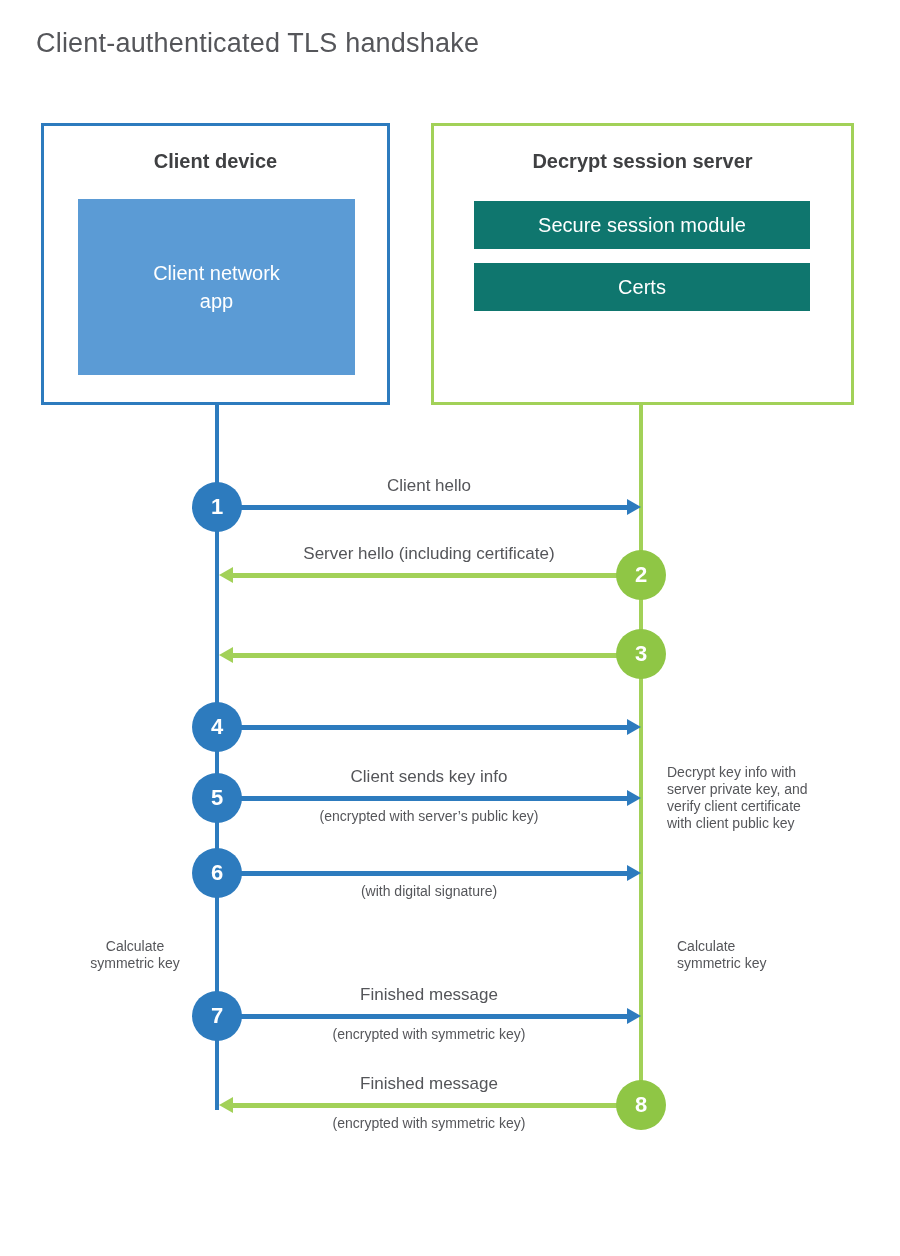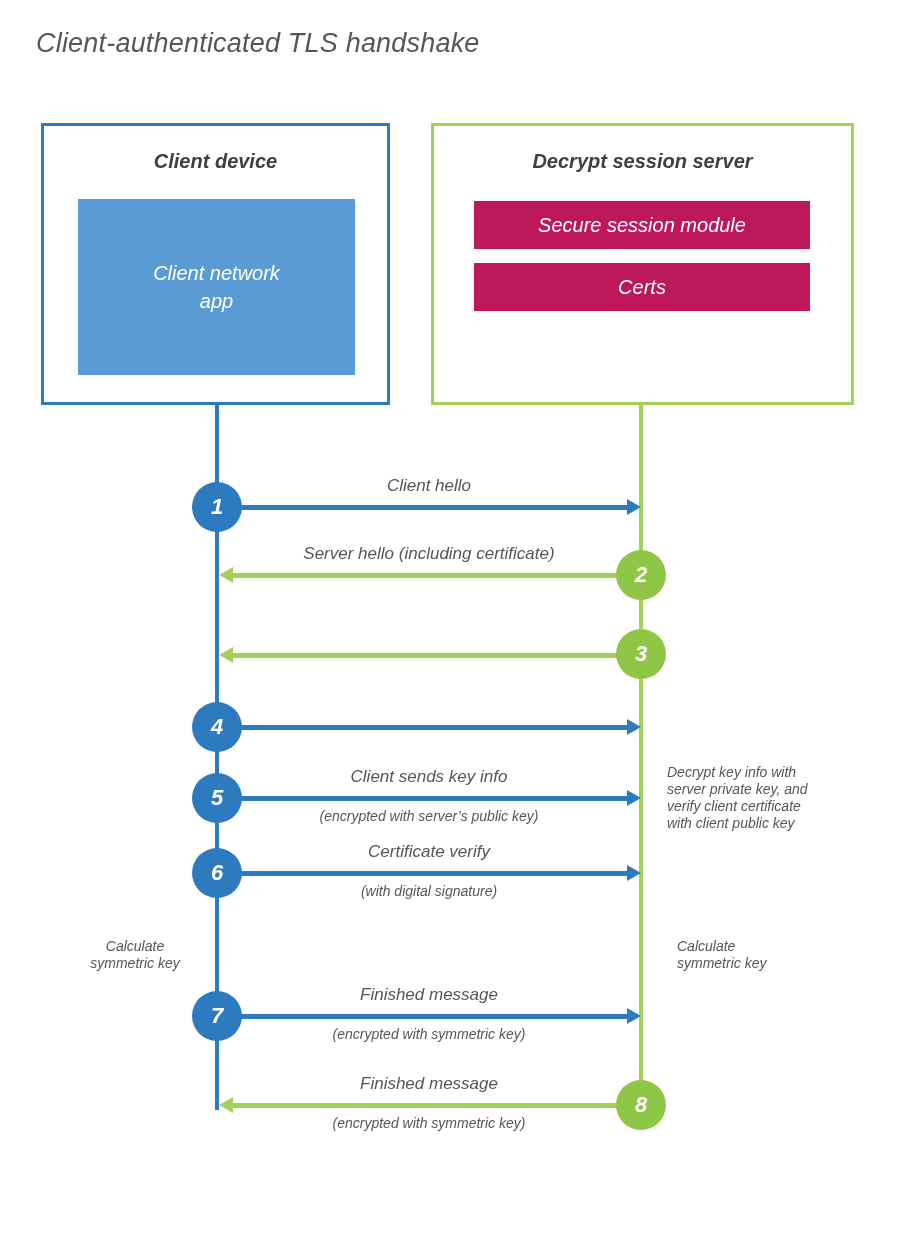--- a/index.html
+++ b/index.html
@@ -1,39 +1,38 @@
 <!DOCTYPE html>
 <html><head>
 <meta charset="utf-8">
 <style>
   html,body{margin:0;padding:0;background:#ffffff;}
   .canvas{
     position:relative;width:900px;height:1224px;background:#ffffff;overflow:hidden;
     font-family:"Liberation Sans","DejaVu Sans",sans-serif;
-    font-style:italic;
   }
   .page-title{
     position:absolute;left:36px;top:28px;font-size:27px;font-weight:300;
     color:#55565a;letter-spacing:.2px;
   }
   
   .actor-box{position:absolute;top:123px;height:282px;box-sizing:border-box;background:#ffffff;}
   .actor-box.client{left:41px;width:349px;border:3px solid #2d7bbe;}
   .actor-box.server{left:431px;width:423px;border:3px solid #a2d158;}
   .actor-title{
     position:absolute;left:0;right:0;top:24px;text-align:center;
     font-size:20px;font-weight:bold;color:#3f4042;
   }
   .app-box{
     position:absolute;left:78px;top:199px;width:277px;height:176px;background:#5b9bd5;
     display:flex;align-items:center;justify-content:center;text-align:center;
     color:#ffffff;font-size:20px;line-height:28px;white-space:pre-line;
   }
   .server-bar{
-    position:absolute;left:474px;width:336px;height:48px;background:#be185d;
+    position:absolute;left:474px;width:336px;height:48px;background:#0f766e;
     display:flex;align-items:center;justify-content:center;
     color:#ffffff;font-size:20px;
   }
   .bar-0{top:201px;} .bar-1{top:263px;} .bar-2{top:324px;}
   
   .lifeline{position:absolute;width:4px;}
   .lifeline.blue{left:215px;top:404px;height:706px;background:#2d7bbe;}
   .lifeline.green{left:639px;top:404px;height:701px;background:#a2d158;}
   
   .arrow{position:absolute;height:5px;z-index:2;}
@@ -104,21 +103,20 @@
   <div class="circle green" style="top:629px">3</div>
 
   <div class="arrow blue right" style="top:725px"></div>
   <div class="circle blue" style="top:702px">4</div>
 
   <div class="msg-label" style="top:767px">Client sends key info</div>
   <div class="arrow blue right" style="top:796px"></div>
   <div class="msg-sub" style="top:808px">(encrypted with server’s public key)</div>
   <div class="circle blue" style="top:773px">5</div>
 
-  <div class="msg-label" style="top:842px">Certificate verify</div>
   <div class="arrow blue right" style="top:871px"></div>
   <div class="msg-sub" style="top:883px">(with digital signature)</div>
   <div class="circle blue" style="top:848px">6</div>
 
   <div class="msg-label" style="top:985px">Finished message</div>
   <div class="arrow blue right" style="top:1014px"></div>
   <div class="msg-sub" style="top:1026px">(encrypted with symmetric key)</div>
   <div class="circle blue" style="top:991px">7</div>
 
   <div class="msg-label" style="top:1074px">Finished message</div>

